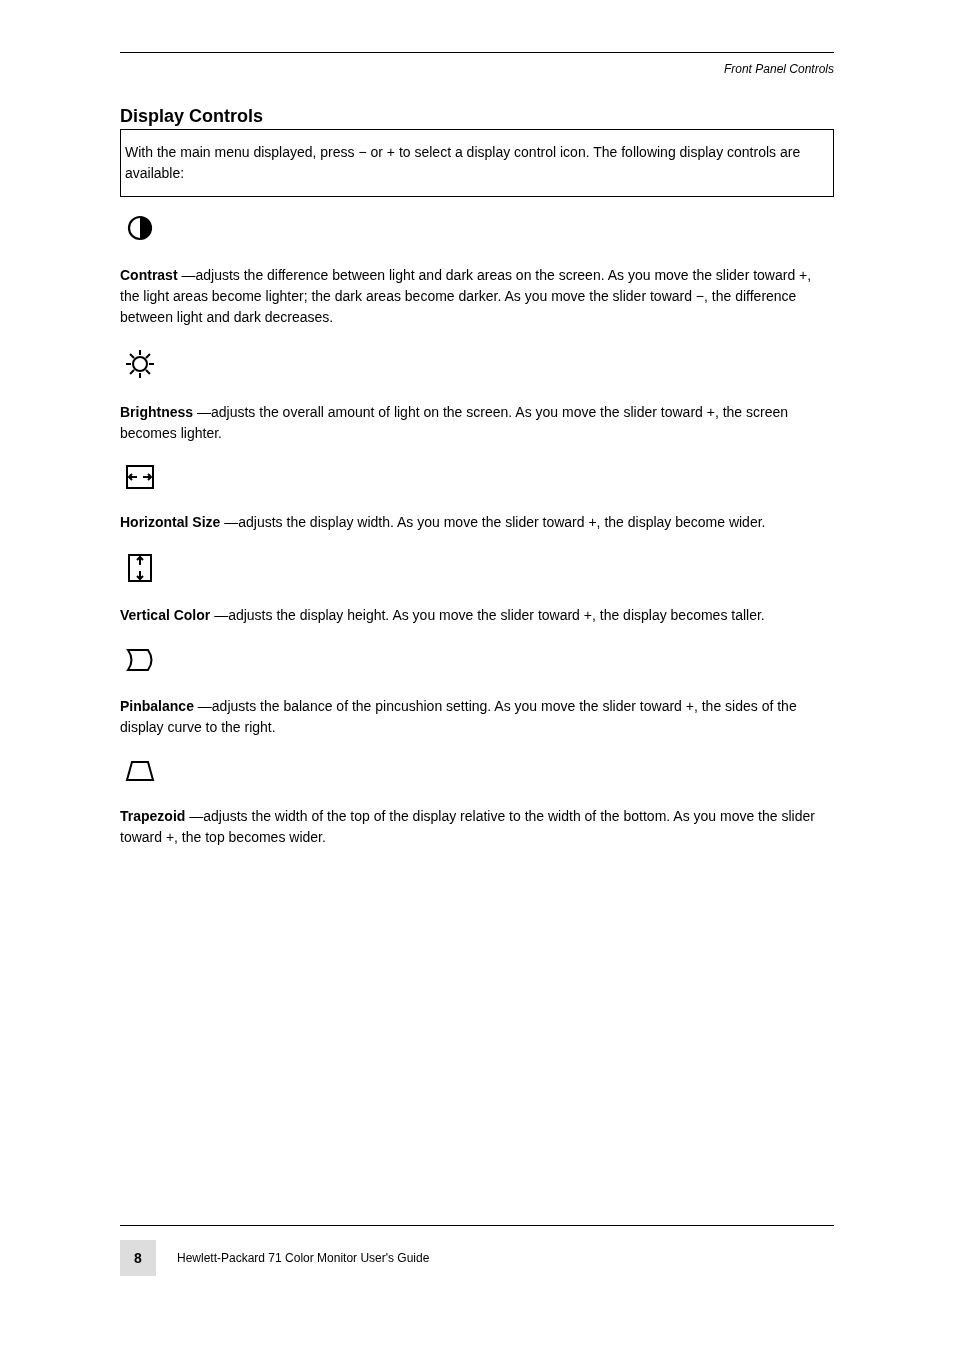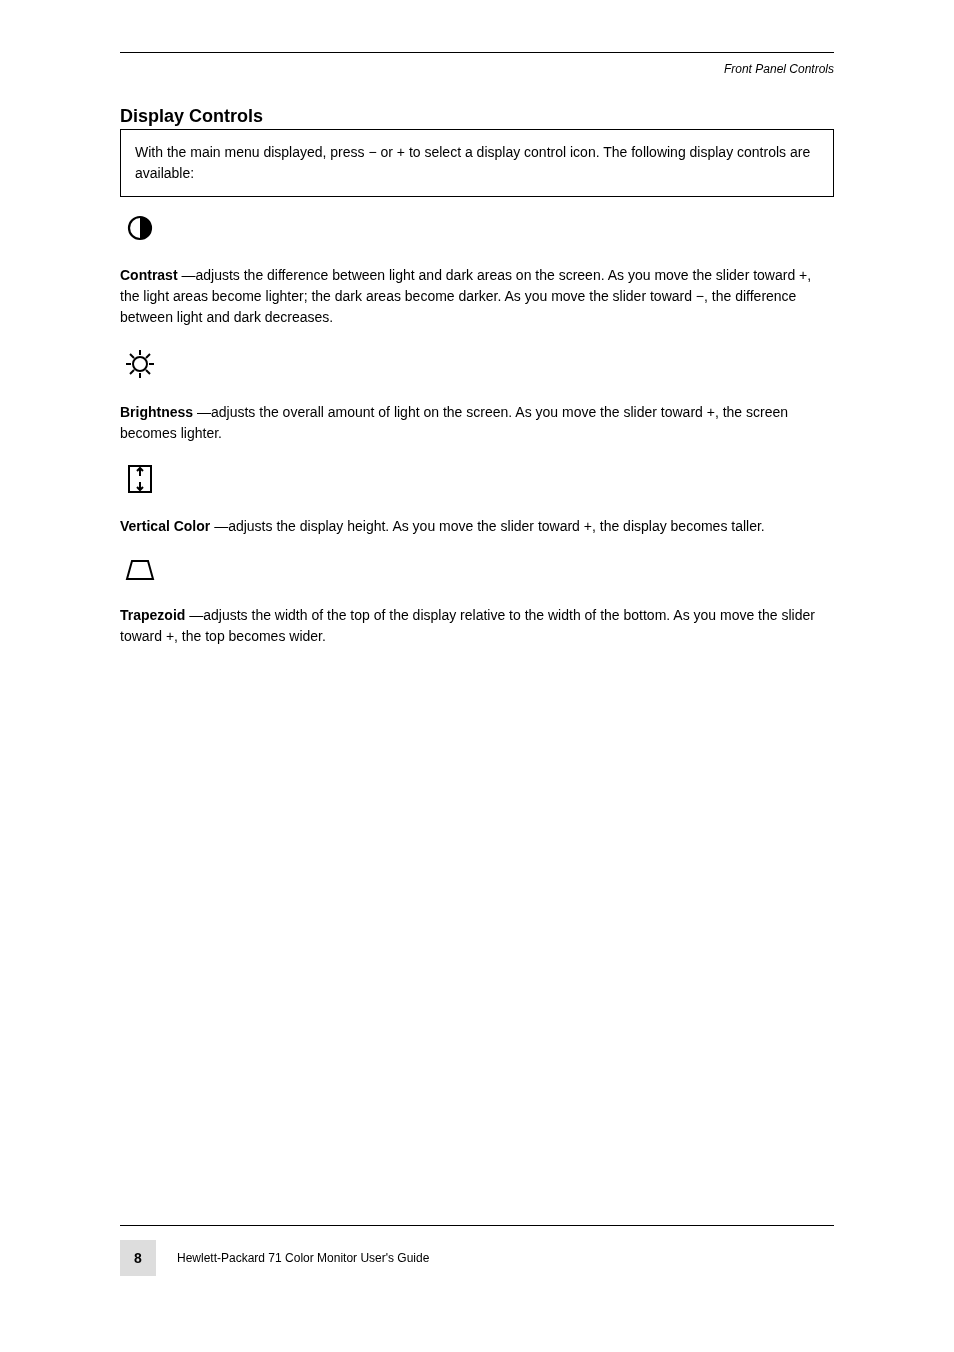--- a/index.html
+++ b/index.html
@@ -31,21 +31,21 @@
     font-style: italic;
   }
   .section-title {
     font-size: 18px;
     font-weight: bold;
     margin-top: 28px;
     margin-bottom: 2px;
   }
   .control-box {
     border: 1.5px solid #000;
-    padding: 12px 14px;
+    padding: 12px 4px;
     font-size: 14px;
     line-height: 1.5;
   }
   .items {
     margin-top: 14px;
   }
   .item-row {
     display: flex;
     align-items: flex-start;
     gap: 22px;
@@ -141,37 +141,59 @@
             <line x1="6" y1="26" x2="10" y2="22"></line>
             <line x1="22" y1="10" x2="26" y2="6"></line>
           </g>
         </svg>
       </div>
       <div class="item-text">
         <span class="item-label">Brightness</span><span class="item-desc"> —adjusts the overall amount of light on the screen. As you move the slider toward +, the screen becomes lighter.</span>
       </div>
     </div>
 
+    <div class="item-row">
+      <div class="icon-cell">
+        <svg width="30" height="26" viewBox="0 0 30 26">
+          <rect x="2" y="2" width="26" height="22" fill="none" stroke="#000" stroke-width="2"></rect>
+          <path d="M5 13 L12 13 M7 10 L4 13 L7 16" fill="none" stroke="#000" stroke-width="2"></path>
+          <path d="M25 13 L18 13 M23 10 L26 13 L23 16" fill="none" stroke="#000" stroke-width="2"></path>
+        </svg>
+      </div>
+      <div class="item-text">
+        <span class="item-label">Horizontal Size</span><span class="item-desc"> —adjusts the display width. As you move the slider toward +, the display become wider.</span>
+      </div>
+    </div>
 
 
     <div class="item-row">
       <div class="icon-cell">
         <svg width="26" height="30" viewBox="0 0 26 30">
           <rect x="2" y="2" width="22" height="26" fill="none" stroke="#000" stroke-width="2"></rect>
           <path d="M13 5 L13 12 M10 7 L13 4 L16 7" fill="none" stroke="#000" stroke-width="2"></path>
           <path d="M13 25 L13 18 M10 23 L13 26 L16 23" fill="none" stroke="#000" stroke-width="2"></path>
         </svg>
       </div>
       <div class="item-text">
         <span class="item-label">Vertical Color</span><span class="item-desc"> —adjusts the display height. As you move the slider toward +, the display becomes taller.</span>
       </div>
     </div>
 
 
 
+    <div class="item-row">
+      <div class="icon-cell">
+        <svg width="32" height="28" viewBox="0 0 32 28">
+          <path d="M4 4 Q11 14 4 24 L24 24 Q31 14 24 4 Z" fill="none" stroke="#000" stroke-width="2"></path>
+        </svg>
+      </div>
+      <div class="item-text">
+        <span class="item-label">Pinbalance</span><span class="item-desc"> —adjusts the balance of the pincushion setting. As you move the slider toward +, the sides of the display curve to the right.</span>
+      </div>
+    </div>
 
     <div class="item-row">
       <div class="icon-cell">
         <svg width="32" height="26" viewBox="0 0 32 26">
           <path d="M8 4 L24 4 L29 22 L3 22 Z" fill="none" stroke="#000" stroke-width="2"></path>
         </svg>
       </div>
       <div class="item-text">
         <span class="item-label">Trapezoid</span><span class="item-desc"> —adjusts the width of the top of the display relative to the width of the bottom. As you move the slider toward +, the top becomes wider.</span>
       </div>

